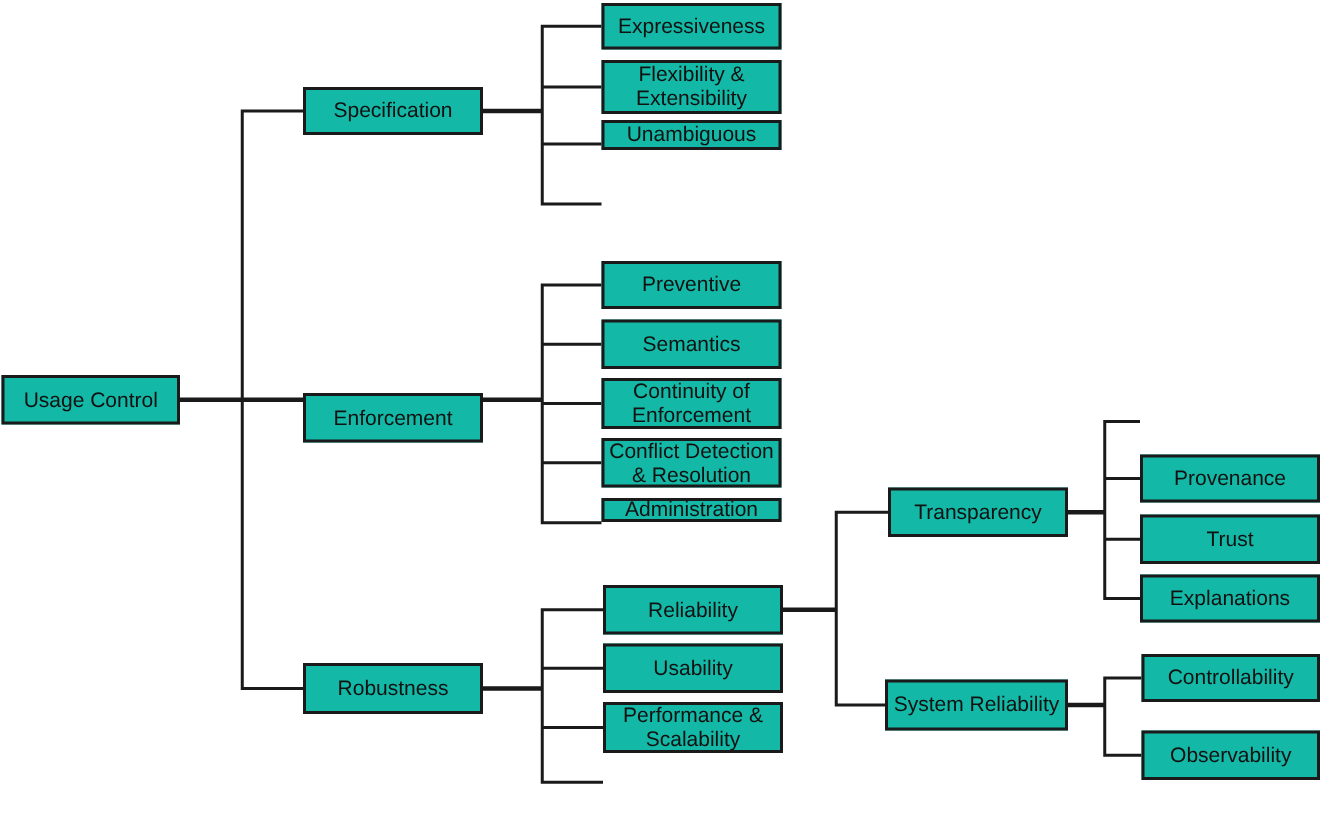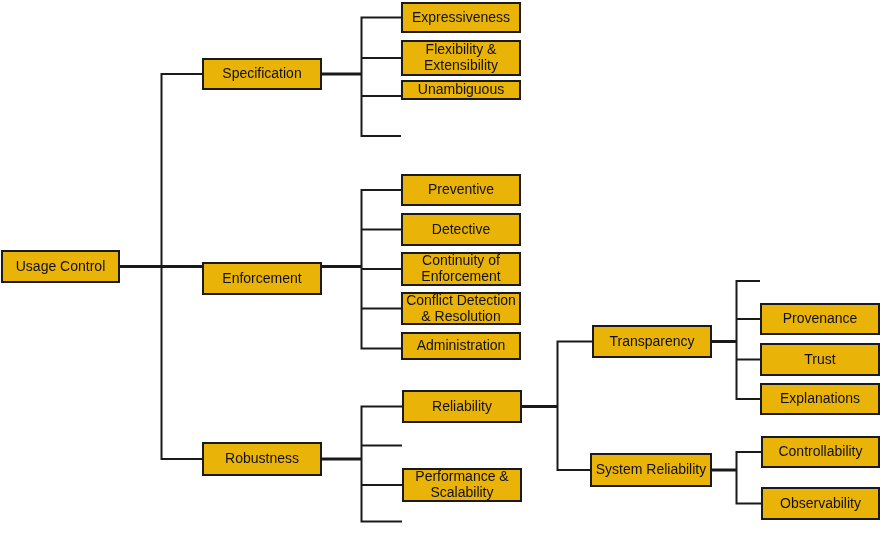--- a/index.html
+++ b/index.html
@@ -8,21 +8,21 @@
     width:883px;height:542px;
     background:#ffffff;
     font-family:"Liberation Sans",sans-serif;
     overflow:hidden;
   }
   .connectors{position:absolute;left:0;top:0;}
   .node{
     position:absolute;
     box-sizing:border-box;
     border:2px solid #1a1a1a;
-    background:#eab308;
+    background:#14b8a6;
     color:#111111;
     display:flex;
     align-items:center;
     justify-content:center;
     text-align:center;
     font-size:14px;
     line-height:1.12;
     padding:0 2px;
   }
 </style>
@@ -81,26 +81,27 @@
 
   <div class="node" style="left:202px;top:58px;width:120px;height:32px">Specification</div>
   <div class="node" style="left:202px;top:262px;width:120px;height:33px">Enforcement</div>
   <div class="node" style="left:202px;top:442px;width:120px;height:34px">Robustness</div>
 
   <div class="node" style="left:401px;top:2px;width:120px;height:31px">Expressiveness</div>
   <div class="node" style="left:401px;top:40px;width:120px;height:36px">Flexibility &amp; Extensibility</div>
   <div class="node" style="left:401px;top:80px;width:120px;height:20px">Unambiguous</div>
 
   <div class="node" style="left:401px;top:174px;width:120px;height:32px">Preventive</div>
-  <div class="node" style="left:401px;top:213px;width:120px;height:33px">Detective</div>
+  <div class="node" style="left:401px;top:213px;width:120px;height:33px">Semantics</div>
   <div class="node" style="left:401px;top:252px;width:120px;height:34px">Continuity of Enforcement</div>
   <div class="node" style="left:401px;top:292px;width:120px;height:33px">Conflict Detection &amp; Resolution</div>
-  <div class="node" style="left:401px;top:332px;width:120px;height:28px">Administration</div>
+  <div class="node" style="left:401px;top:332px;width:120px;height:16px">Administration</div>
 
   <div class="node" style="left:402px;top:390px;width:120px;height:33px">Reliability</div>
+  <div class="node" style="left:402px;top:429px;width:120px;height:33px">Usability</div>
   <div class="node" style="left:402px;top:468px;width:120px;height:34px">Performance &amp; Scalability</div>
 
   <div class="node" style="left:592px;top:325px;width:120px;height:33px">Transparency</div>
   <div class="node" style="left:590px;top:453px;width:122px;height:34px">System Reliability</div>
 
   <div class="node" style="left:760px;top:303px;width:120px;height:32px">Provenance</div>
   <div class="node" style="left:760px;top:343px;width:120px;height:33px">Trust</div>
   <div class="node" style="left:760px;top:383px;width:120px;height:32px">Explanations</div>
 
   <div class="node" style="left:761px;top:436px;width:119px;height:32px">Controllability</div>

